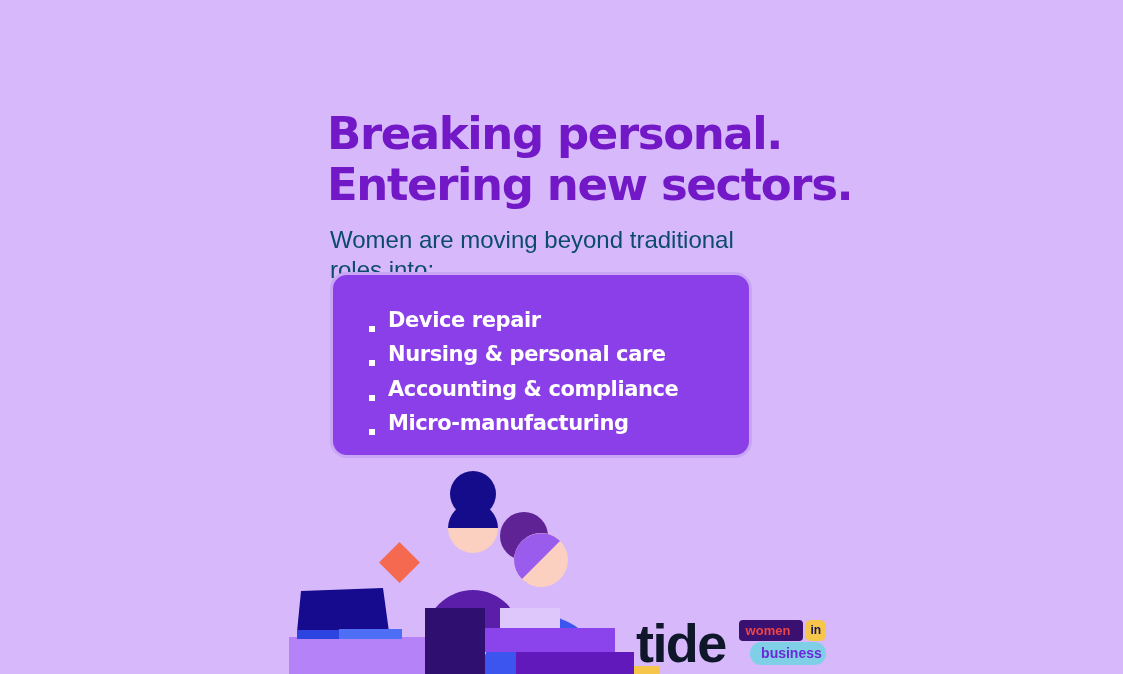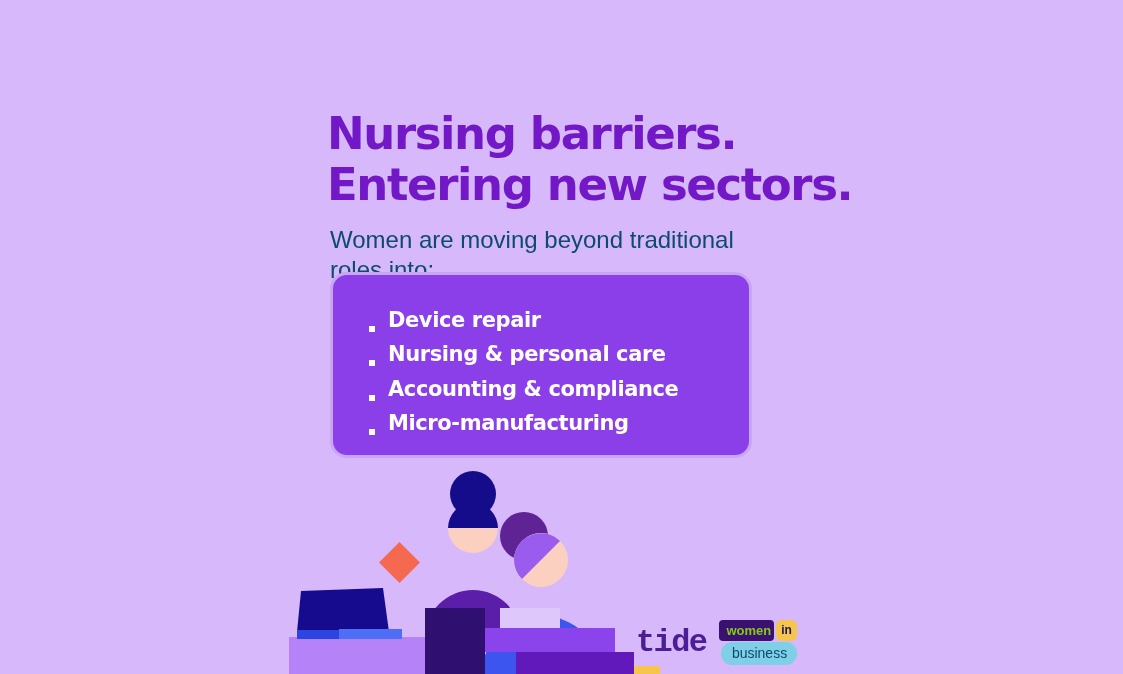--- a/index.html
+++ b/index.html
@@ -96,63 +96,63 @@
   
   #logo-lockup {
     position: absolute;
     left: 636px;
     top: 620px;
     display: flex;
     align-items: center;
     gap: 13px;
   }
   #tide-wordmark {
-    color: #4c1d95;
-    font-family: Liberation Mono, monospace;
-    font-weight: 700;
-    font-size: 32px;
+    color: #0f172a;
+    font-family: Liberation Sans, sans-serif;
+    font-weight: 700;
+    font-size: 54px;
     letter-spacing: -1.6px;
     line-height: 40px;
   }
   #wib-badge {
     display: flex;
     flex-direction: column;
     align-items: flex-end;
     gap: 1px;
   }
   .wib-top {
     display: flex;
     align-items: stretch;
     gap: 2px;
   }
   .wib-women {
     background: #3a1070;
-    color: #84cc16;
+    color: #ef4444;
     font-family: "Liberation Sans", sans-serif;
     font-weight: 700;
     font-size: 13px;
     line-height: 13px;
-    padding: 4px 3px 4px 7px;
+    padding: 4px 13px 4px 7px;
     border-radius: 4px;
   }
   .wib-in {
     background: #f5c64a;
     color: #1b1559;
     font-family: "Liberation Sans", sans-serif;
     font-weight: 700;
     font-size: 12px;
     line-height: 13px;
     padding: 4px 5px;
     border-radius: 6px;
   }
   .wib-business {
     background: #7fcfe6;
-    color: #0c4a6e;
-    font-family: "Liberation Sans", sans-serif;
-    font-weight: 400;
+    color: #6d28d9;
+    font-family: "Liberation Sans", sans-serif;
+    font-weight: 700;
     font-size: 14px;
     line-height: 14px;
     padding: 4px 11px 5px 11px;
     border-radius: 11px;
     width: 76px;
     box-sizing: border-box;
     text-align: center;
   }
 </style>
 </head>
@@ -194,21 +194,21 @@
 
       <rect x="485" y="628" width="130" height="24" fill="#8b43ec"></rect>
 
       <rect x="516" y="652" width="118" height="25" fill="#6219bb"></rect>
 
       <rect x="634" y="666" width="26" height="8" fill="#f5c64a"></rect>
     </g>
   </svg>
 
   <h1 id="headline">
-    <span class="hl-line">Nursing barriers.</span>
+    <span class="hl-line">Breaking personal.</span>
     <span class="hl-line">Entering new sectors.</span>
   </h1>
 
   <p id="subtitle">
     <span class="sub-line">Women are moving beyond traditional</span>
     <span class="sub-line">roles into:</span>
   </p>
 
   <div id="bullet-card">
     <div class="bullet-row">

